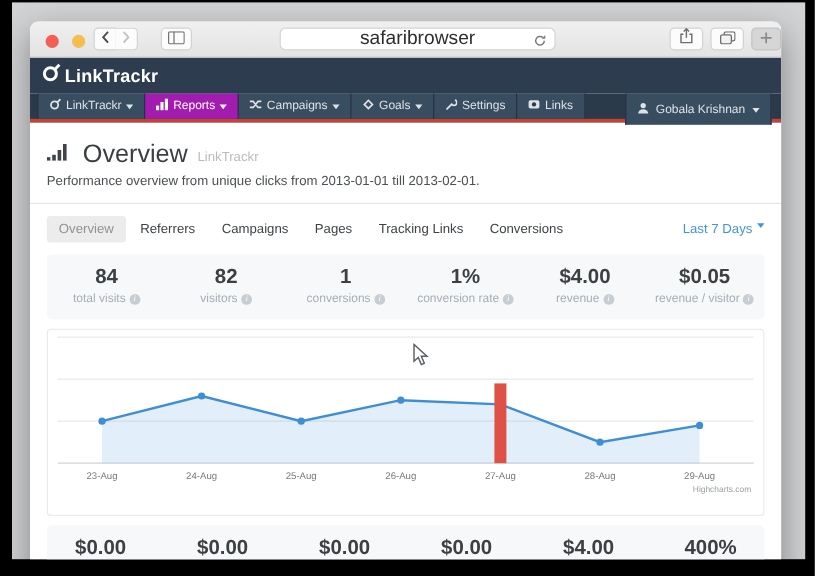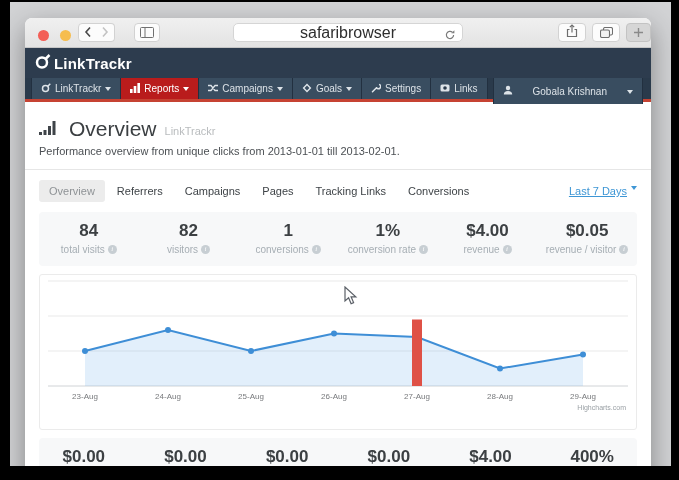--- a/index.html
+++ b/index.html
@@ -26,36 +26,36 @@
   .btn-tabs{left:567px;width:28px;}
   .btn-plus{left:601px;width:25px;background:#d6d6d6;border-color:#c3c3c3;}
 
   
   .brandbar { height:30px; background:#2d3c4e; display:flex; align-items:center; padding-left:9px; }
   .brandname { color:#fff; font-size:15px; font-weight:bold; letter-spacing:.2px; margin-left:3px; }
   .navbar { height:24px; background:#2a3a4b; border-bottom:3px solid #c64333; display:flex; align-items:stretch; padding-left:6px; }
   .navitem { display:flex; align-items:center; gap:4px; padding:0 9px; font-size:10px; color:#dde3e8;
              background:#394d60; border-right:1px solid #223040; cursor:default; }
   .navitem:first-child { border-left:1px solid #223040; }
-  .navitem.active { background:#b91c1c; color:#fff; }
-  .usermenu { margin-left:auto; margin-right:8px; display:flex; align-items:center; gap:20px; padding:13px 9px; font-size:10px;
+  .navitem.active { background:#a21caf; color:#fff; }
+  .usermenu { margin-left:auto; margin-right:8px; display:flex; align-items:center; gap:6px; padding:13px 9px; font-size:10px;
               color:#dde3e8; background:#394d60; border-left:1px solid #223040; border-right:1px solid #223040; }
   .caret { width:0; height:0; border-left:3px solid transparent; border-right:3px solid transparent; border-top:4px solid currentColor; margin-top:1px; }
 
   
   .section-head { padding:16px 14px 12px; border-bottom:1px solid #e6e6e6; }
   .head-row { display:flex; align-items:flex-end; gap:8px; }
   .page-title { font-size:21px; font-weight:400; color:#3b3f42; line-height:1; }
   .title-suffix { font-size:11px; color:#b9bcbe; padding-bottom:2px; }
   .subtitle { margin-top:6px; font-size:11px; color:#4c5054; }
 
   .tabsrow { display:flex; align-items:center; padding:10px 14px 0; }
   .tab { font-size:11px; color:#3e4347; padding:5px 10px; border-radius:3px; margin-right:2px; cursor:default; }
   .tab.active { background:#ececec; color:#8f9396; }
-  .range { margin-left:auto; font-size:11px; color:#3e96d5; display:flex; align-items:flex-start; gap:4px;text-decoration:underline; }
+  .range { margin-left:auto; font-size:11px; color:#3e96d5; display:flex; align-items:flex-start; gap:4px; }
 
   .statspanel { margin:10px 14px 0; background:#f7f8f9; border-radius:4px; display:flex; padding:9px 0 11px;justify-content:flex-end; }
   .statspanel.bottom { margin-top:8px;gap:12px; }
   .stat { flex:1; text-align:center; }
   .stat .v { font-size:17px; font-weight:bold; color:#3c4043; }
   .stat .l { margin-top:3px; font-size:10px; color:#a6aeb4; display:flex; justify-content:center; align-items:center; gap:3px; }
   .info { display:inline-block; width:9px; height:9px; border-radius:50%; background:#c7ced3; color:#fff; font-size:7px;
           line-height:9px; text-align:center; font-style:italic; font-family:"Liberation Serif",serif; }
 
   .chartpanel { margin:8px 14px 0; border:1px solid #ebebeb; border-radius:3px; height:156px; position:relative; background:#fff; }

